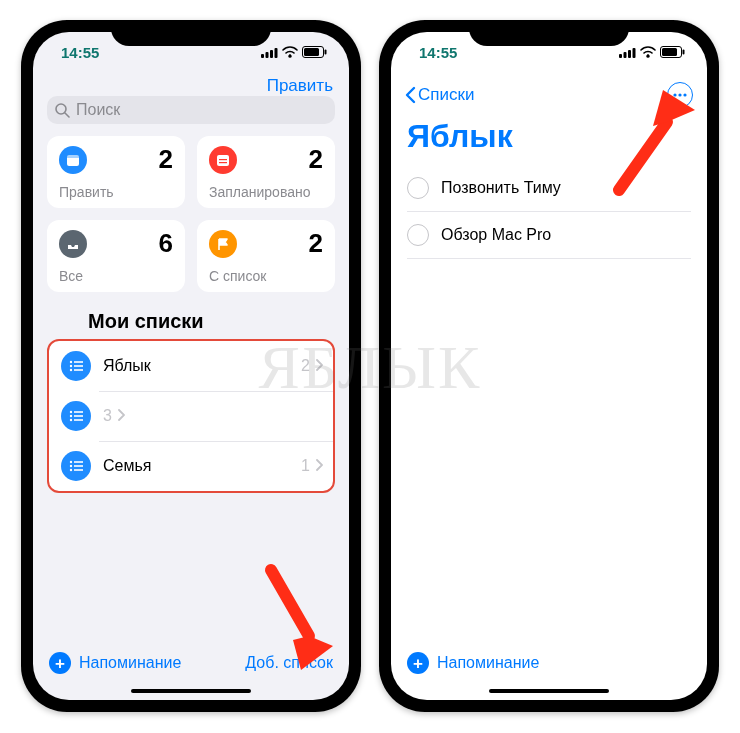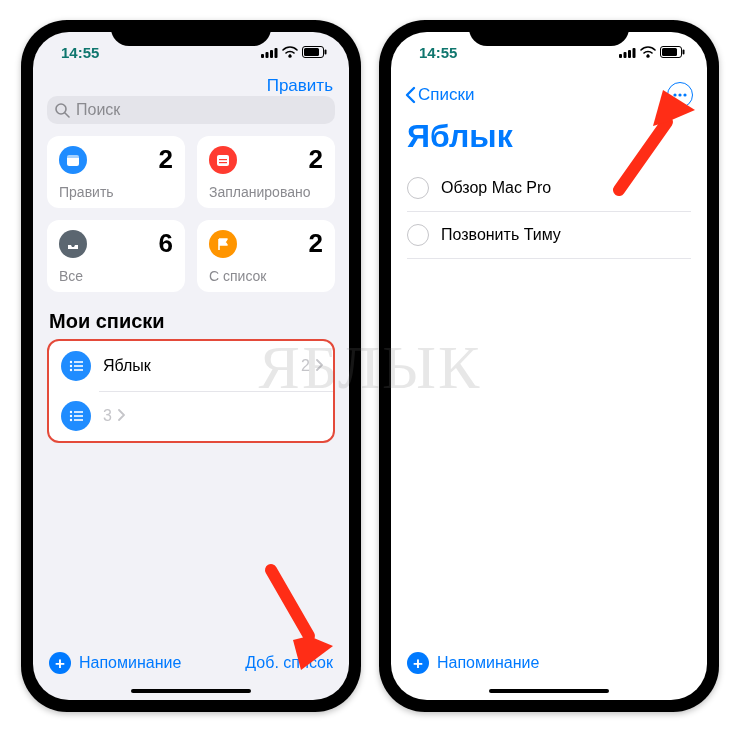--- a/index.html
+++ b/index.html
@@ -112,21 +112,21 @@
     width: 28px;
     height: 28px;
     border-radius: 50%;
     display: flex;
     align-items: center;
     justify-content: center;
   }
   .card-count { font-size: 26px; font-weight: 700; color: #000; line-height: 1; }
   .card-label { font-size: 14px; color: #8a8a8f; font-weight: 500; }
 
-  .section-title { font-size: 20px; font-weight: 700; padding: 18px 16px 6px; }
+  .section-title { font-size: 20px; font-weight: 700; padding: 18px 16px 6px; margin-left: 39px; }
   .list-group {
     margin: 0 14px;
     background: #fff;
     border-radius: 12px;
     overflow: hidden;
     border: 2px solid #e44a3a;
   }
   .list-row {
     display: flex;
     align-items: center;
@@ -357,20 +357,39 @@
                 <rect x="5" y="9.2" width="9" height="1.6" fill="#fff"></rect>
               </svg>
           </div>
           <span class="list-count">3</span>
           <span class="chevron">
             <svg width="7" height="12" viewBox="0 0 7 12">
                 <path d="M1 1 L6 6 L1 11" stroke="#c5c5c9" stroke-width="1.8" fill="none" stroke-linecap="round"></path>
               </svg>
           </span>
         </div>
+        <div class="list-row">
+          <div class="list-icon" style="background:#1f8cff">
+            <svg width="14" height="12" viewBox="0 0 14 12">
+                <circle cx="2" cy="2" r="1.2" fill="#fff"></circle>
+                <rect x="5" y="1.2" width="9" height="1.6" fill="#fff"></rect>
+                <circle cx="2" cy="6" r="1.2" fill="#fff"></circle>
+                <rect x="5" y="5.2" width="9" height="1.6" fill="#fff"></rect>
+                <circle cx="2" cy="10" r="1.2" fill="#fff"></circle>
+                <rect x="5" y="9.2" width="9" height="1.6" fill="#fff"></rect>
+              </svg>
+          </div>
+          <span class="list-name">Семья</span>
+          <span class="list-count">1</span>
+          <span class="chevron">
+            <svg width="7" height="12" viewBox="0 0 7 12">
+                <path d="M1 1 L6 6 L1 11" stroke="#c5c5c9" stroke-width="1.8" fill="none" stroke-linecap="round"></path>
+              </svg>
+          </span>
+        </div>
       </div>
 
       <div class="toolbar">
         <div class="toolbar-left">
           <span class="plus-circle">+</span>
           <span>Напоминание</span>
         </div>
         <span>Доб. список</span>
       </div>
 
@@ -422,25 +441,25 @@
               <circle cx="12" cy="2" r="1.6" fill="#007aff"></circle>
             </svg>
         </div>
       </div>
 
       <div class="title-large">Яблык</div>
 
       <div class="reminders">
         <div class="reminder-row">
           <span class="circle"></span>
-          <span class="reminder-text">Обзор Mac Pro</span>
+          <span class="reminder-text">Позвонить Тиму</span>
         </div>
         <div class="reminder-row">
           <span class="circle"></span>
-          <span class="reminder-text">Позвонить Тиму</span>
+          <span class="reminder-text">Обзор Mac Pro</span>
         </div>
       </div>
 
       <div class="toolbar">
         <div class="toolbar-left">
           <span class="plus-circle">+</span>
           <span>Напоминание</span>
         </div>
       </div>
 

